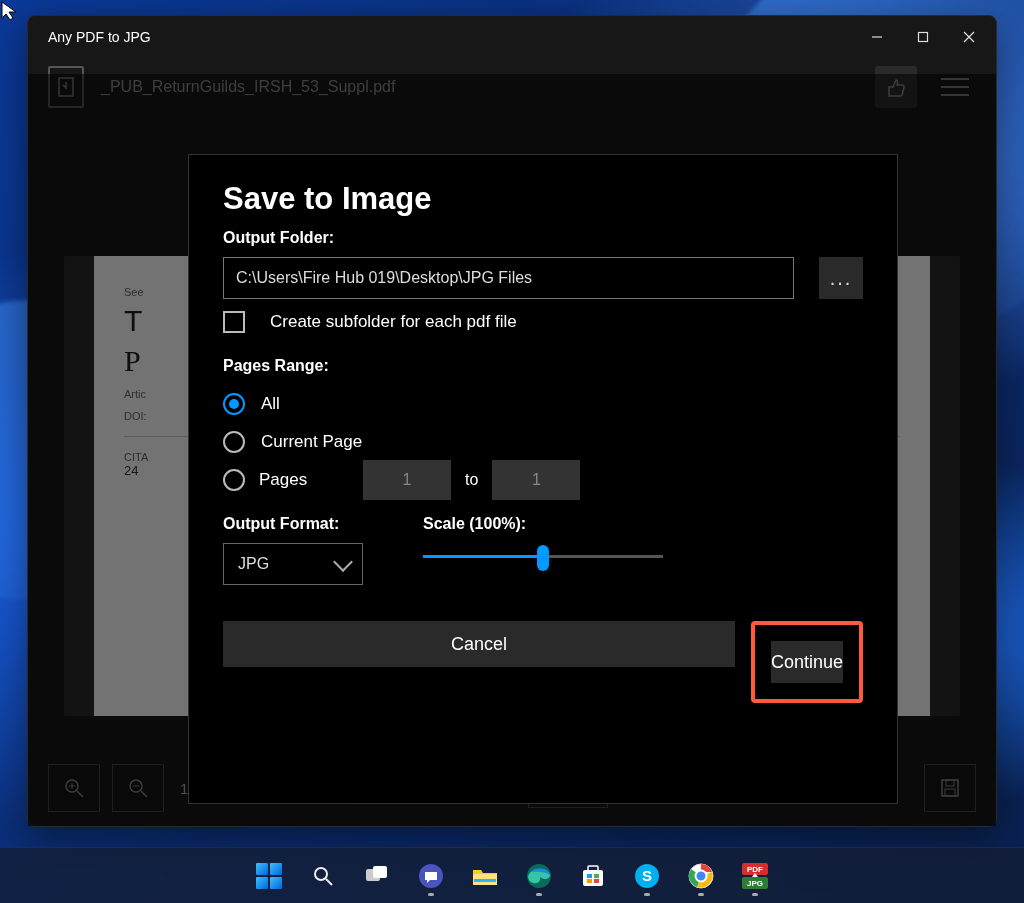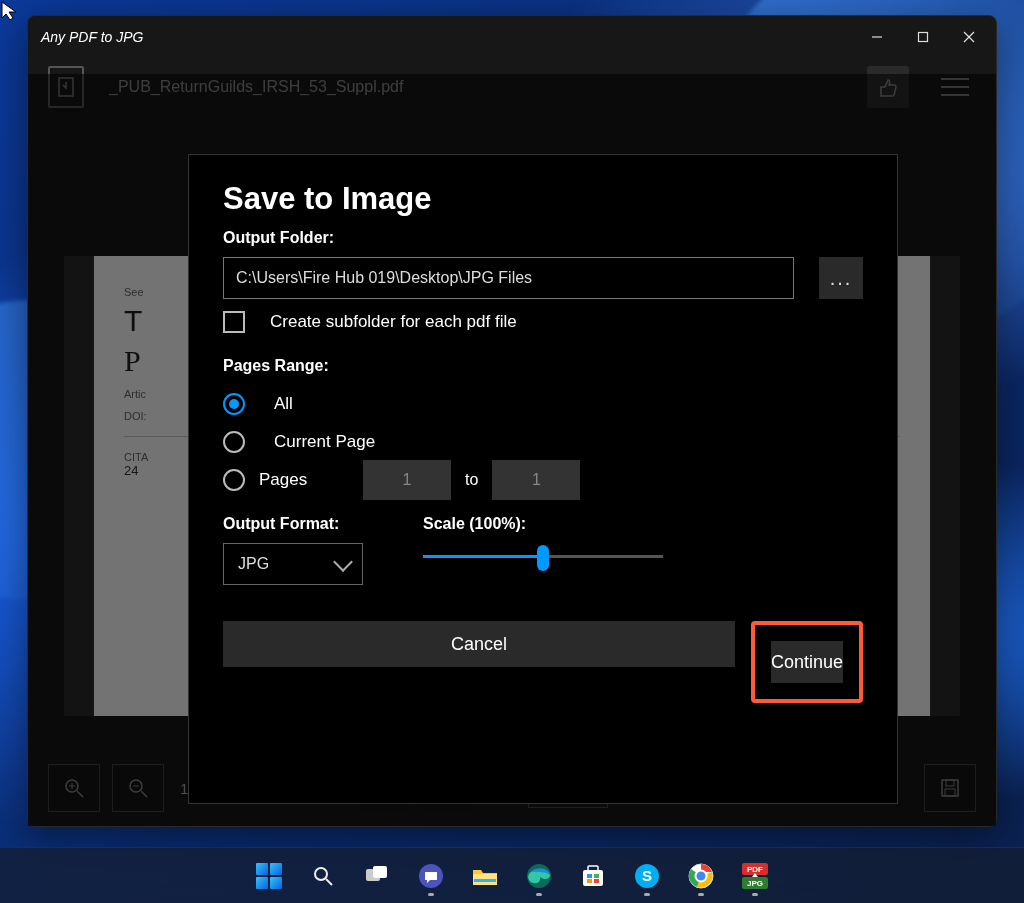--- a/index.html
+++ b/index.html
@@ -23,26 +23,26 @@
   
   .cursor { position: absolute; top: 0px; left: 0px; z-index: 100; }
 
   
   .app-window {
     position: absolute; top: 15px; left: 27px; width: 970px; height: 812px;
     background: #171717; border: 1px solid #2a2a2a; border-radius: 8px;
     box-shadow: 0 10px 40px rgba(0,0,0,0.5);
     color: #fff;
   }
-  .titlebar { display:flex; align-items:center; height: 42px; padding: 0 4px 0 13px; font-style: italic; }
+  .titlebar { display:flex; align-items:center; height: 42px; padding: 0 4px 0 20px; }
   .titlebar .title { font-size: 14px; flex:1; }
   .winbtns { display:flex; }
   .winbtn { width:46px; height:42px; display:flex; align-items:center; justify-content:center; color:#ddd; }
 
-  .toolbar { height: 58px; display:flex; align-items:center; padding: 0 20px; gap:25px; }
+  .toolbar { height: 58px; display:flex; align-items:center; padding: 0 20px; gap:17px; }
   .toolbar .file-icon { width:36px; height:42px; border:2px solid #555; display:flex; align-items:center; justify-content:center; color:#888; border-radius:2px; }
   .toolbar .filename { font-size:16px; color:#888; flex:1; }
   .toolbar .like-btn { width:42px; height:42px; background:#2a2a2a; display:flex; align-items:center; justify-content:center; color:#777; border-radius:3px; }
   .toolbar .burger { width:42px; height:42px; display:flex; flex-direction:column; align-items:center; justify-content:center; gap:6px; }
   .toolbar .burger span { width:28px; height:2px; background:#777; }
 
   .doc-area { position:absolute; top:240px; left:36px; right:36px; height:460px; background:#2a2a2a; border-radius:2px; }
   .doc-page { position:absolute; top:0; left:30px; right:30px; bottom:0; background:#fff; color:#333; padding:30px; overflow:hidden; }
   .doc-page .small { font-size:11px; color:#666; }
   .doc-page .big { font-size:30px; font-family: serif; color:#222; margin-top:6px; }
@@ -71,21 +71,21 @@
   .label { font-size:16px; font-weight:600; margin-bottom:10px; }
   .row { display:flex; align-items:center; gap:25px; margin-bottom:12px; }
   .path-input {
     flex:1; height:42px; border:1px solid #777; background:transparent; color:#ddd;
     padding:0 12px; display:flex; align-items:center; font-size:16px;
   }
   .browse-btn { width:44px; height:42px; background:#2a2a2a; color:#ddd; display:flex; align-items:center; justify-content:center; font-size:20px; letter-spacing:2px; }
   .checkbox { width:22px; height:22px; border:2px solid #bbb; }
   .chk-label { font-size:17px; }
 
-  .radio-row { display:flex; align-items:center; gap:29px; height:38px; }
+  .radio-row { display:flex; align-items:center; gap:16px; height:38px; }
   .radio { width:22px; height:22px; border-radius:50%; border:2px solid #bbb; display:flex; align-items:center; justify-content:center; }
   .radio.sel { border-color:#0099ff; }
   .radio.sel::after { content:""; width:10px; height:10px; border-radius:50%; background:#0099ff; }
   .radio-label { font-size:17px; }
   .page-num-box { width:88px; height:40px; background:#333; color:#888; display:flex; align-items:center; justify-content:center; font-size:16px; }
 
   .two-col { display:flex; gap:60px; margin-top:16px; }
   .format-select {
     width:140px; height:42px; border:1px solid #666; display:flex; align-items:center; justify-content:space-between;
     padding:0 12px 0 14px; font-size:16px; color:#ddd; margin-top:8px;

